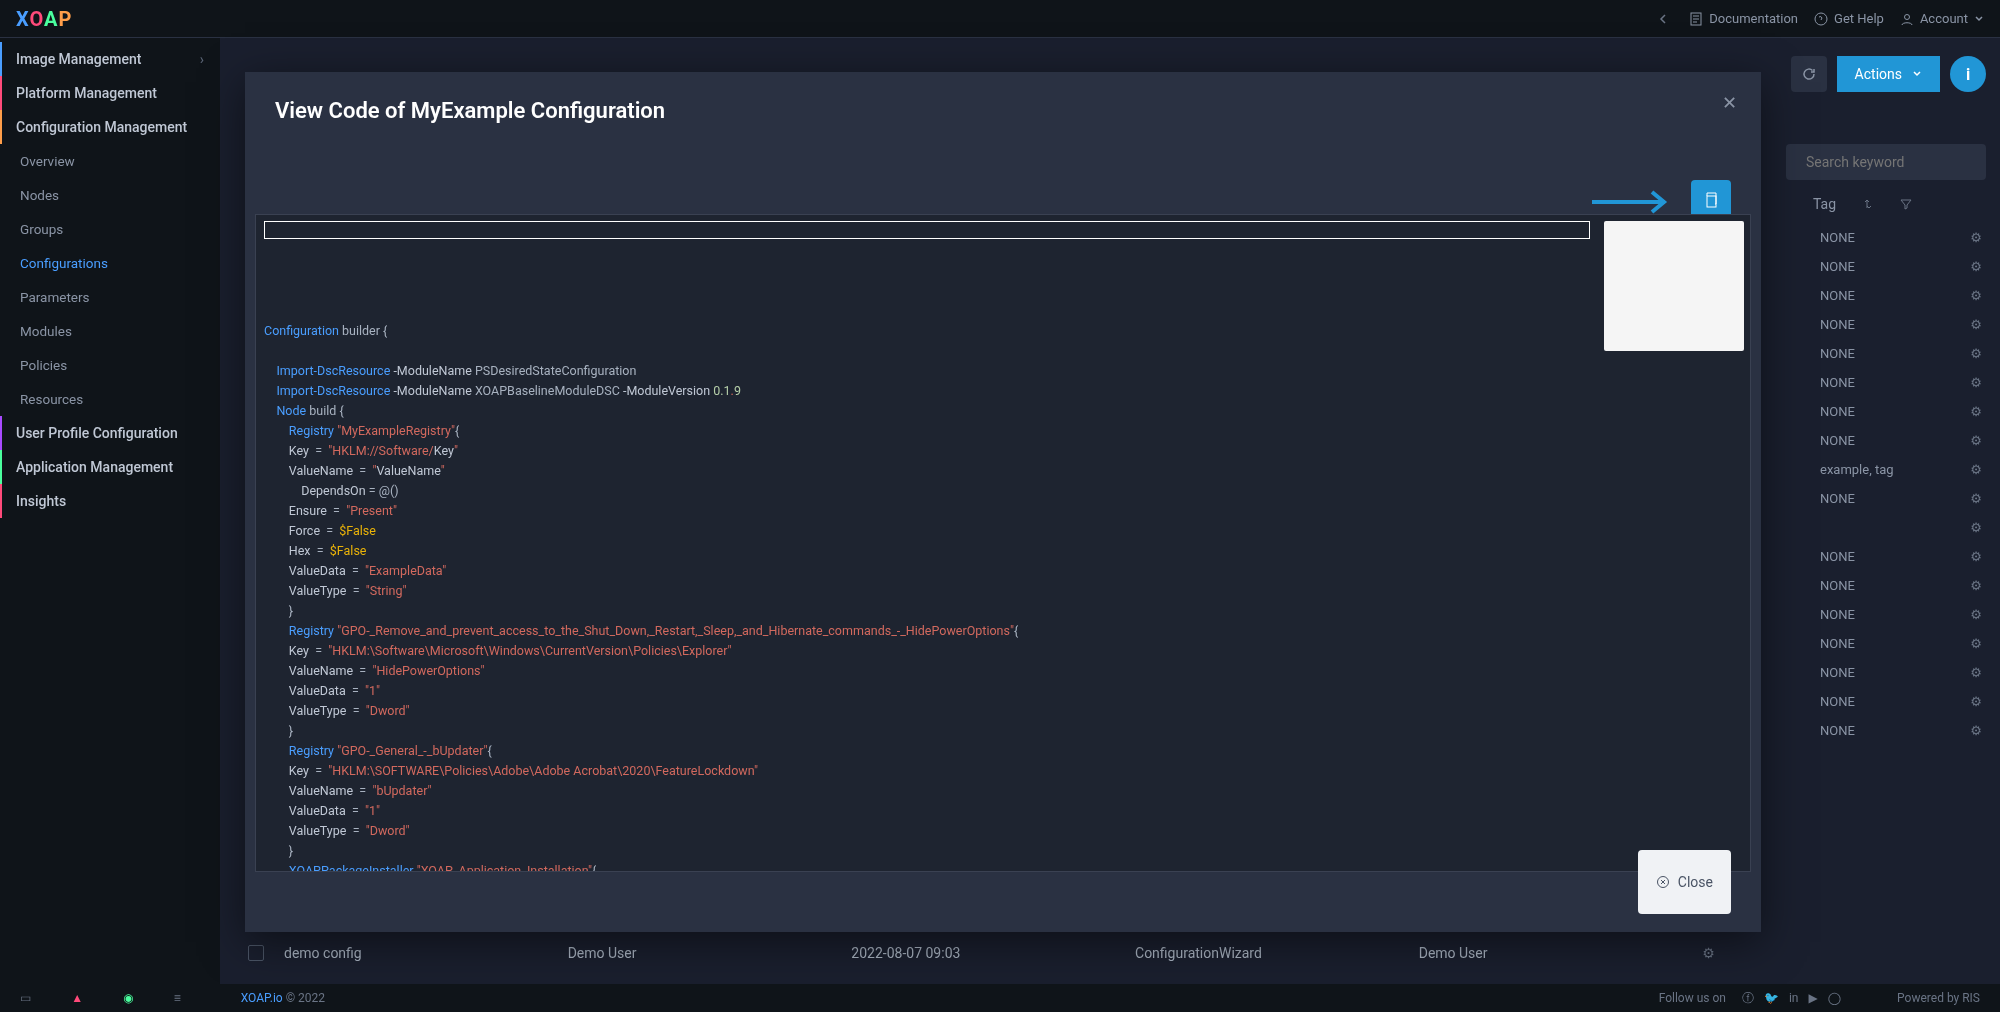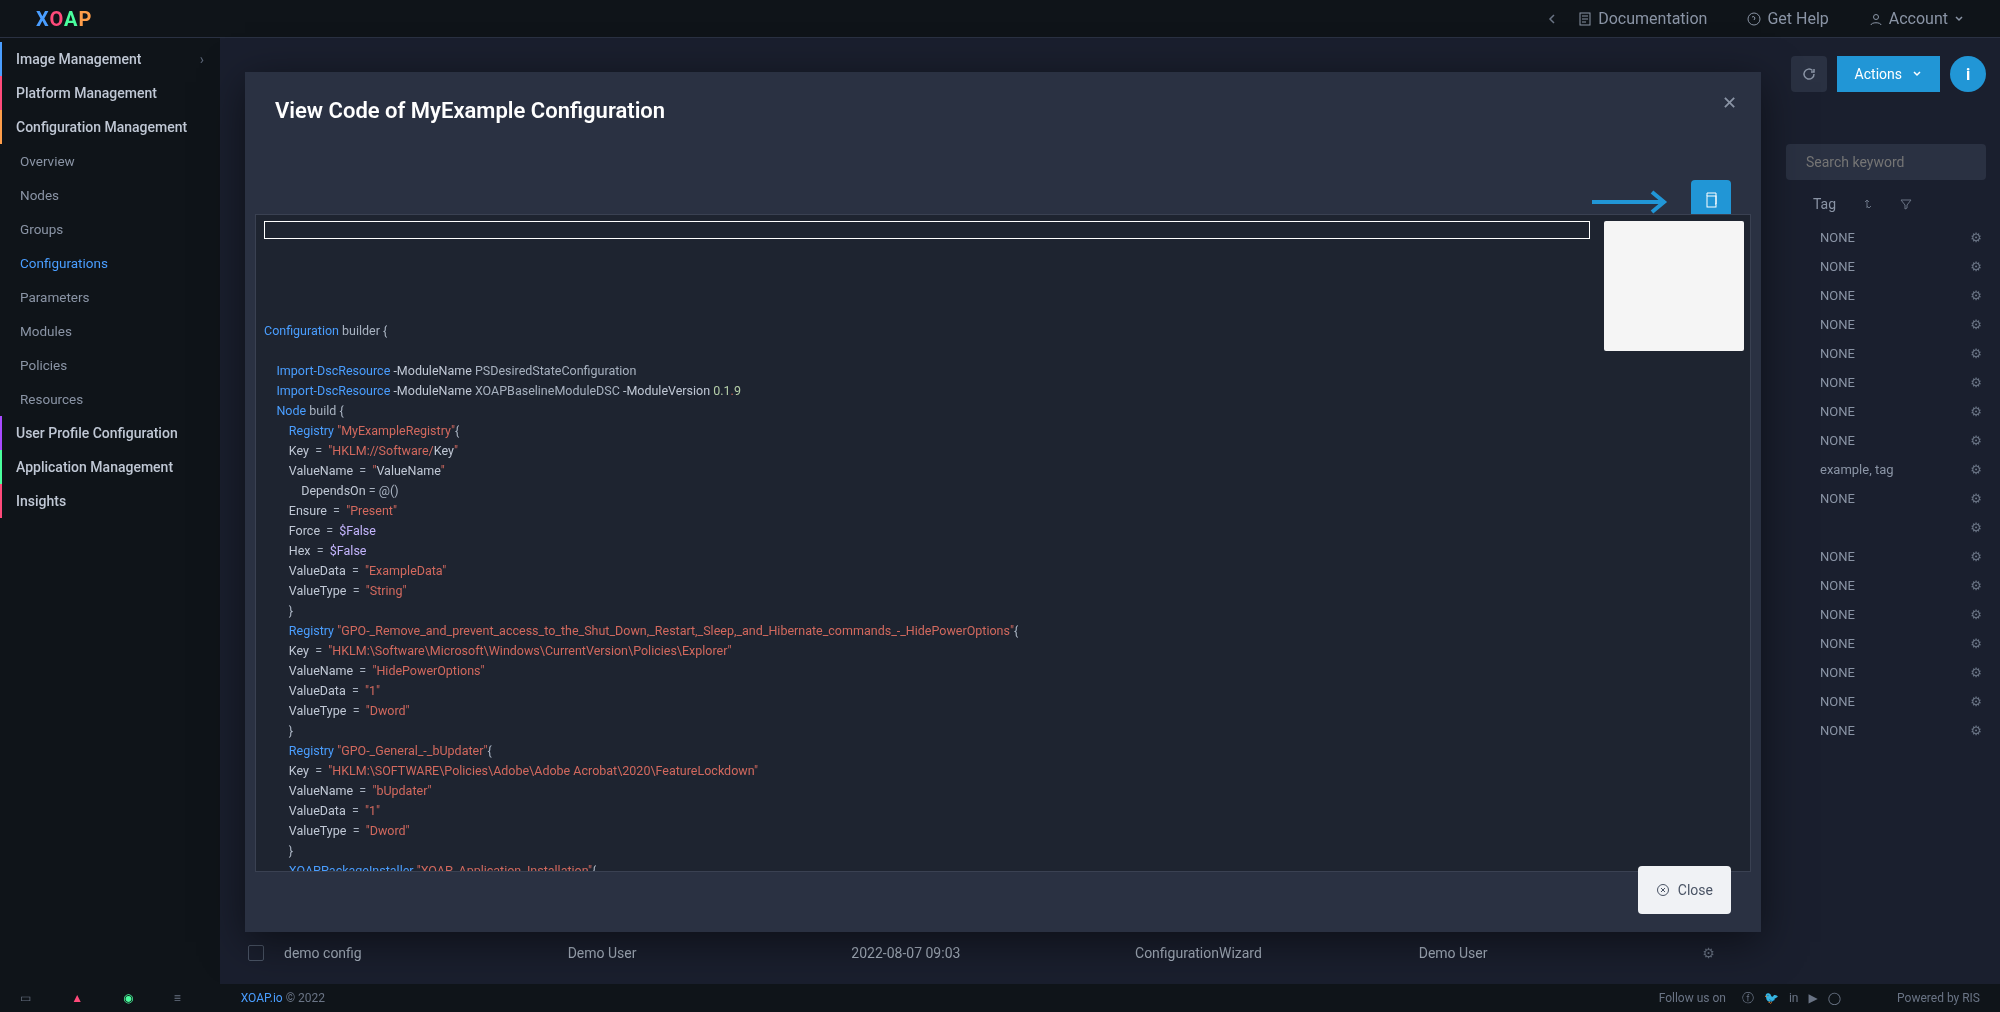--- a/index.html
+++ b/index.html
@@ -1,21 +1,21 @@
 <!DOCTYPE html>
 <html><head>
 <meta charset="utf-8">
 <style>
 *{box-sizing:border-box;margin:0;padding:0;font-family:-apple-system,BlinkMacSystemFont,"Segoe UI",Roboto,sans-serif}
 body{background:#1a1f2e;color:#a8b2c0;width:2000px;height:1012px;overflow:hidden;position:relative}
-.topbar{height:38px;background:#0f1419;display:flex;align-items:center;justify-content:space-between;padding:0 36px;border-bottom:1px solid #2a3142}
+.topbar{height:38px;background:#0f1419;display:flex;align-items:center;justify-content:space-between;padding:0 16px;border-bottom:1px solid #2a3142}
 .logo{font-size:20px;font-weight:700;letter-spacing:1px}
 .logo .x{color:#4a9eff}.logo .o{color:#ff4a7a}.logo .a{color:#4aff9e}.logo .p{color:#ff9e4a}
 .collapse-btn{margin-left:auto;margin-right:20px;color:#6a7485;cursor:pointer}
-.toplinks{display:flex;gap:40px;align-items:center;font-size:16px;color:#8a94a5}
+.toplinks{display:flex;gap:16px;align-items:center;font-size:13px;color:#8a94a5}
 .toplink{display:flex;align-items:center;gap:6px;cursor:pointer}
 .sidebar{position:absolute;left:0;top:38px;width:220px;background:#0f1419;height:calc(100% - 66px);padding-top:4px}
 .nav-item{display:flex;align-items:center;gap:10px;padding:9px 16px;font-size:14px;color:#8a94a5;cursor:pointer;position:relative}
 .nav-item.section{color:#c0c8d5;font-weight:500}
 .nav-item.sub{padding-left:20px;font-size:13.5px}
 .nav-item.active{color:#4a9eff}
 .nav-item .chev{margin-left:auto;color:#5a6475}
 .nav-item .bar{position:absolute;left:0;top:0;bottom:0;width:2px}
 .main{position:absolute;left:220px;top:38px;right:0;bottom:28px;background:#1a1f2e}
 .toolbar{position:absolute;right:14px;top:18px;display:flex;gap:10px;align-items:center}
@@ -34,22 +34,22 @@
 .modal{position:absolute;left:245px;top:72px;width:1516px;height:860px;background:#2a3142;border-radius:0;padding:26px 30px;box-shadow:0 10px 40px rgba(0,0,0,0.5)}
 .modal-title{font-size:22px;color:#fff;font-weight:600}
 .modal-close{position:absolute;top:20px;right:24px;color:#8a94a5;cursor:pointer;font-size:18px}
 .copy-btn{position:absolute;top:108px;right:30px;width:40px;height:40px;background:#2196d6;border-radius:4px;display:flex;align-items:center;justify-content:center;color:#fff;cursor:pointer}
 .arrow-anno{position:absolute;top:114px;right:84px;color:#2196d6}
 .code-container{position:absolute;top:142px;left:10px;right:10px;bottom:60px;background:#1e2430;border:1px solid #3a4152;display:flex;overflow:hidden}
 .gutter{width:50px;background:#1e2430;padding:6px 8px;text-align:right;font-family:Consolas,Monaco,monospace;font-size:12.5px;color:#5a6475;line-height:20px}
 .code{flex:1;padding:6px 8px;font-family:Consolas,Monaco,monospace;font-size:12.5px;line-height:20px;white-space:pre;position:relative}
 .code .cursor-bar{position:absolute;top:6px;left:8px;right:160px;height:18px;border:1px solid #fff;background:transparent}
 .minimap{position:absolute;top:6px;right:6px;width:140px;height:130px;background:#f5f5f5;border-radius:2px}
-.tk-kw{color:#4a9eff}.tk-str{color:#d2695e}.tk-prop{color:#c0c8d5}.tk-num{color:#b5cea8}.tk-bool{color:#c4b5fd}
-.close-btn{position:absolute;bottom:18px;right:30px;background:#f0f2f5;color:#4a5465;padding:16px 18px;border-radius:4px;display:flex;align-items:center;gap:8px;cursor:pointer;font-size:14px}
+.tk-kw{color:#4a9eff}.tk-str{color:#d2695e}.tk-prop{color:#c0c8d5}.tk-num{color:#b5cea8}.tk-bool{color:#eab308}
+.close-btn{position:absolute;bottom:18px;right:30px;background:#f0f2f5;color:#4a5465;padding:24px 18px;border-radius:4px;display:flex;align-items:center;gap:8px;cursor:pointer;font-size:14px}
 .footer{position:absolute;left:0;right:0;bottom:0;height:28px;background:#0f1419;display:flex;align-items:center;padding:0 20px;font-size:12px;color:#6a7485}
 .footer-icons{display:flex;gap:40px;margin-right:60px}
 .footer-right{margin-left:auto;display:flex;align-items:center;gap:16px}
 .social{display:flex;gap:10px;align-items:center}
 svg{display:block}
 </style>
 </head>
 <body>
 
 <div class="topbar">

